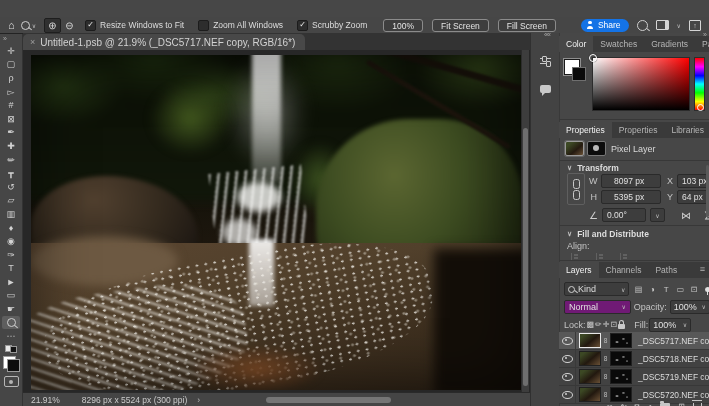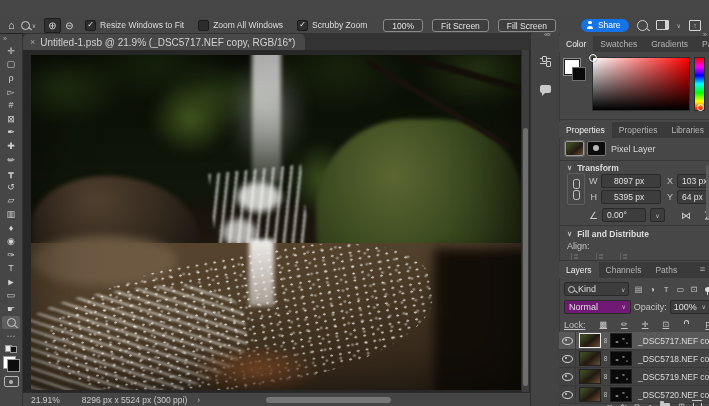--- a/index.html
+++ b/index.html
@@ -190,21 +190,21 @@
   .fico{color:#c9c9c9;font-size:8px;width:10px;text-align:center;}
   .toggleico{width:5px;height:5px;background:#e0e0e0;border-radius:50%;position:relative;margin-left:2px;}
   .toggleico::after{content:'';position:absolute;top:4.5px;left:2px;width:1.2px;height:4px;background:#e0e0e0;}
   .lblend{position:absolute;left:0;top:266px;width:151px;height:15px;display:flex;align-items:center;gap:3px;padding-left:5px;box-sizing:border-box;color:#c3c3c3;}
   .blendsel{width:60px;height:12px;background:#701a75;border:1px solid #2a2a2a;border-radius:2px;
             display:flex;align-items:center;padding:0 4px;color:#e0e0e0;}
   .blendsel .chv{margin-left:auto;}
   .opsel{width:34px;height:12px;background:#3d3d3d;border:1px solid #2a2a2a;border-radius:2px;
          display:flex;align-items:center;padding:0 3px;color:#e0e0e0;gap:2px;}
   .opsel .chv{margin-left:auto;}
-  .llock{position:absolute;left:0;top:284px;width:151px;height:15px;display:flex;align-items:center;gap:14px;padding-left:5px;box-sizing:border-box;color:#c3c3c3;text-decoration:underline;}
+  .llock{position:absolute;left:0;top:284px;width:151px;height:15px;display:flex;align-items:center;gap:1px;padding-left:5px;box-sizing:border-box;color:#c3c3c3;}
   .lockico-g{color:#c9c9c9;font-size:8px;}
   .padlock{width:7px;height:5px;background:#c9c9c9;border-radius:1px;position:relative;margin-top:3px;display:inline-block;}
   .padlock::before{content:'';position:absolute;top:-3.4px;left:1.2px;width:3px;height:3px;border:1.1px solid #c9c9c9;border-bottom:none;border-radius:3px 3px 0 0;}
   .lrows{position:absolute;left:0;top:299px;width:151px;}
   .lrow{display:flex;align-items:center;height:17px;background:#424242;border-bottom:1px solid #383838;}
   .lrow.sel{background:#585858;}
   .eyecell{width:16px;height:17px;border-right:1px solid #393939;display:flex;align-items:center;justify-content:center;flex:none;}
   .eye{width:9px;height:6px;border:1px solid #d2d2d2;border-radius:50%;position:relative;}
   .eye::after{content:'';position:absolute;left:2.6px;top:1.2px;width:2.2px;height:2.2px;background:#d2d2d2;border-radius:50%;}
   .lthumb{width:20px;height:13px;border:1px solid #202020;margin-left:3px;flex:none;

